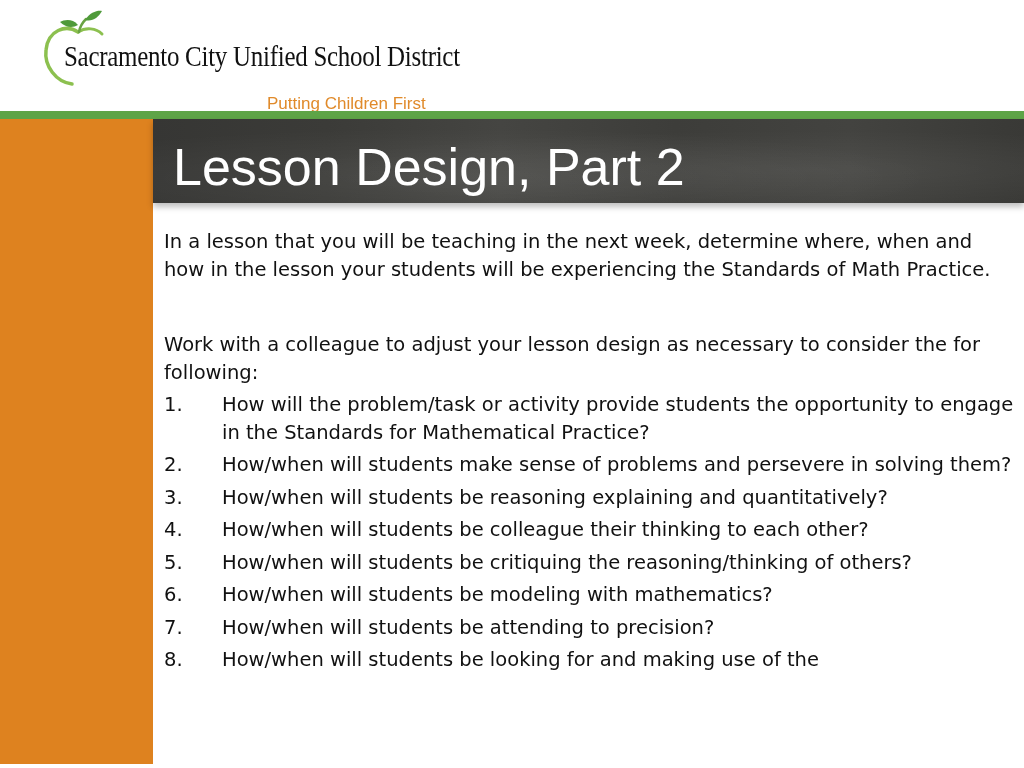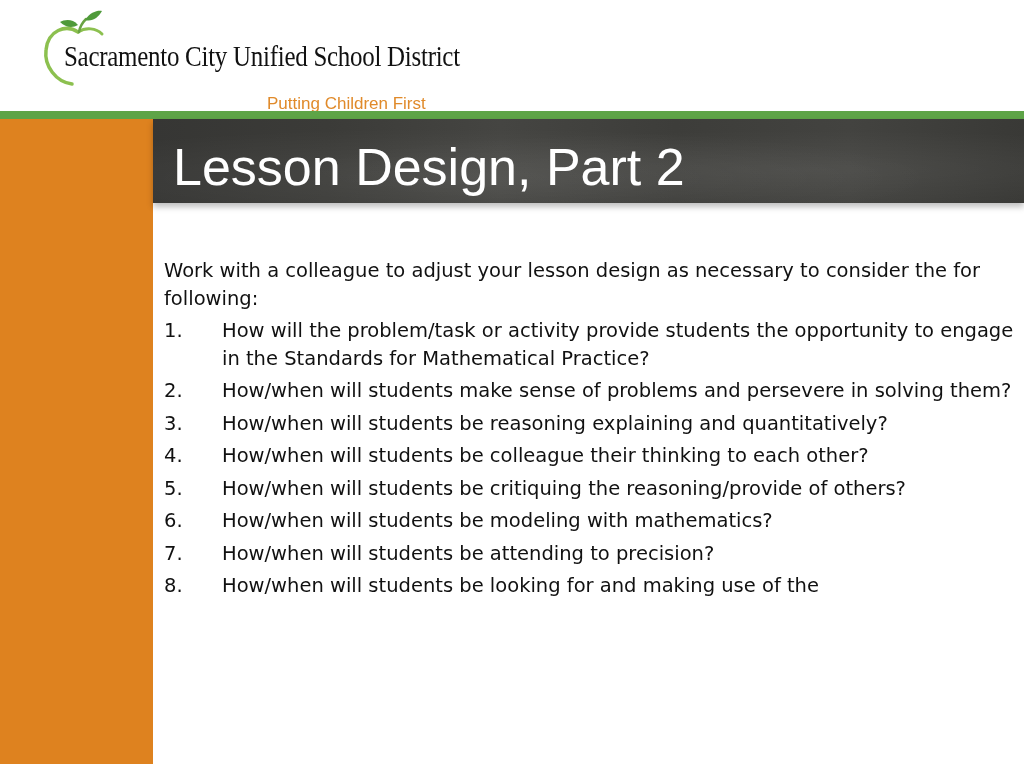--- a/index.html
+++ b/index.html
@@ -32,21 +32,21 @@
       background: radial-gradient(ellipse at 35% 70%, rgba(255,255,255,0.07), transparent 60%),
                   radial-gradient(ellipse at 75% 60%, rgba(255,255,255,0.06), transparent 55%);
     }
     .title {
       position: absolute; left: 20px; top: 18px;
       font-family: "Liberation Sans", sans-serif; font-size: 52px; color: #ffffff; white-space: nowrap;
     }
 
     .content { position: absolute; left: 164px; top: 228px; width: 850px; color: #111111; font-size: 19.5px; line-height: 27.5px; }
     .para { margin-bottom: 0; }
-    .para.gap { margin-top: 29px; }
+    .para.gap { margin-top: 48px; }
     .list { list-style: none; margin-top: 5px; }
     .list li { position: relative; padding-left: 58px; margin-bottom: 5px; }
     .list .num { position: absolute; left: 0; top: 0; }
   </style>
 </head>
 <body>
 
 <div class="header">
   <div class="logo">
     <svg class="apple-svg" viewBox="0 0 80 80">
@@ -62,24 +62,25 @@
 </div>
 
 <div class="green-bar"></div>
 <div class="orange-panel"></div>
 
 <div class="title-bar">
   <div class="title">Lesson Design, Part 2</div>
 </div>
 
 <div class="content">
+  <p class="para">In a lesson that you will be teaching in the next week, determine where, when and how in the lesson your students will be experiencing the Standards of Math Practice.</p>
   <p class="para gap">Work with a colleague to adjust your lesson design as necessary to consider the for following:</p>
   <ol class="list">
     <li><span class="num">1.</span><span>How will the problem/task or activity provide students the opportunity to engage in the Standards for Mathematical Practice?</span></li>
     <li><span class="num">2.</span><span>How/when will students make sense of problems and persevere in solving them?</span></li>
     <li><span class="num">3.</span><span>How/when will students be reasoning explaining and quantitatively?</span></li>
     <li><span class="num">4.</span><span>How/when will students be colleague their thinking to each other?</span></li>
-    <li><span class="num">5.</span><span>How/when will students be critiquing the reasoning/provide of others?</span></li>
+    <li><span class="num">5.</span><span>How/when will students be critiquing the reasoning/thinking of others?</span></li>
     <li><span class="num">6.</span><span>How/when will students be modeling with mathematics?</span></li>
     <li><span class="num">7.</span><span>How/when will students be attending to precision?</span></li>
     <li><span class="num">8.</span><span>How/when will students be looking for and making use of the</span></li>
   </ol>
 </div>
 
 </body></html>

